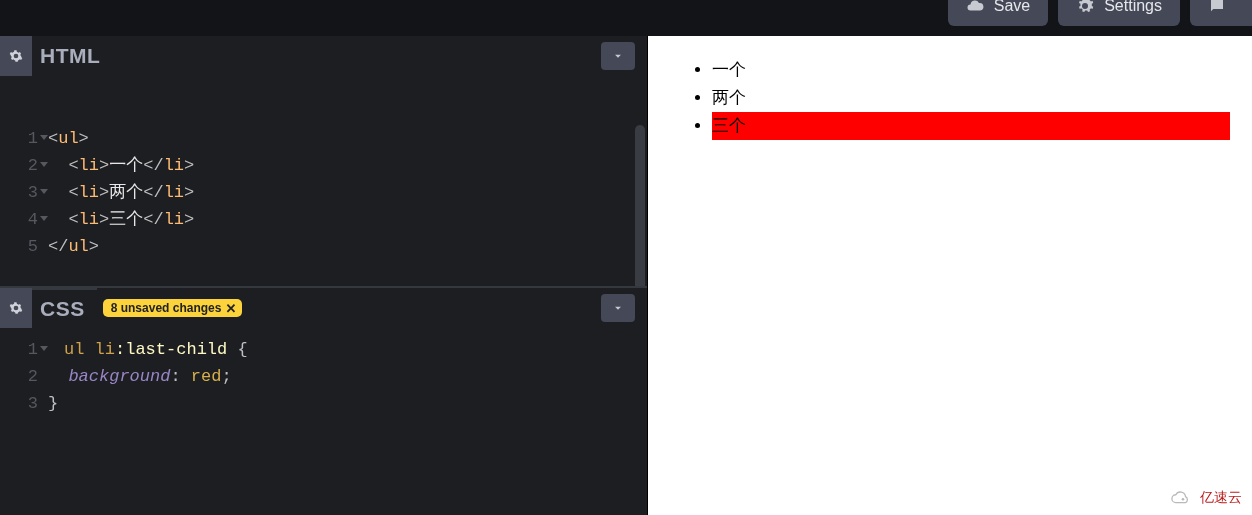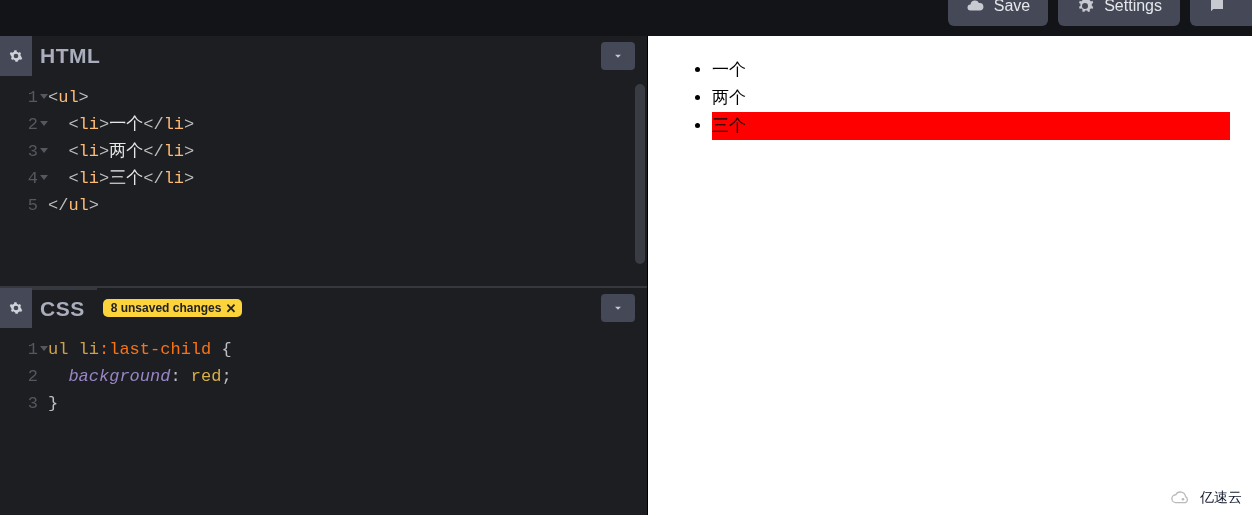--- a/index.html
+++ b/index.html
@@ -63,21 +63,21 @@
     padding: 16px 22px;
     position: relative;
   }
 
   
   .panel {
     display: flex;
     flex-direction: column;
     position: relative;
   }
-  .panel.html { height: 250px; }
+  .panel.html { height: 250px; gap: 41px; }
   .panel.css  { flex: 1; border-top: 2px solid #36383f; }
 
   .panel-head {
     height: 40px;
     background: #1d1e22;
     display: flex;
     align-items: stretch;
     position: relative;
   }
   .gear-box {
@@ -160,22 +160,22 @@
     border-right: 4px solid transparent;
     border-top: 5px solid #56575f;
   }
   .codebody {
     padding: 8px 0 0 4px;
     white-space: pre;
   }
   .tag   { color: #fdba74; }
   .brkt  { color: #bfbfbf; }
   .txt   { color: #e8e8e8; }
-  .sel   { color: #cfa24a; }    
-  .pseudo{ color: #f97316; margin-top: 8px; }
+  .sel   { color: #cfa24a; margin-left: 16px; }    
+  .pseudo{ color: #fef9c3; margin-top: 8px; }
   .prop  { color: #9a86c6; font-style: italic; margin-top: 28px; }
   .val   { color: #d6b04b; }
   .punc  { color: #bdbfc6; }
 
   
   .vscroll {
     position: absolute;
     right: 2px;
     top: 8px;
     width: 10px;
@@ -190,21 +190,21 @@
   .preview li.hl { background: #ff0000; }
 
   
   .watermark {
     position: absolute;
     right: 10px;
     bottom: 8px;
     display: flex;
     align-items: center;
     gap: 6px;
-    color: #0f172a;
+    color: #b91c1c;
     font-size: 14px;
   }
   .watermark svg { width: 26px; height: 18px; }
 </style>
 </head>
 <body>
 
 <div class="topbar">
   <div class="top-buttons">
     <div class="btn">

